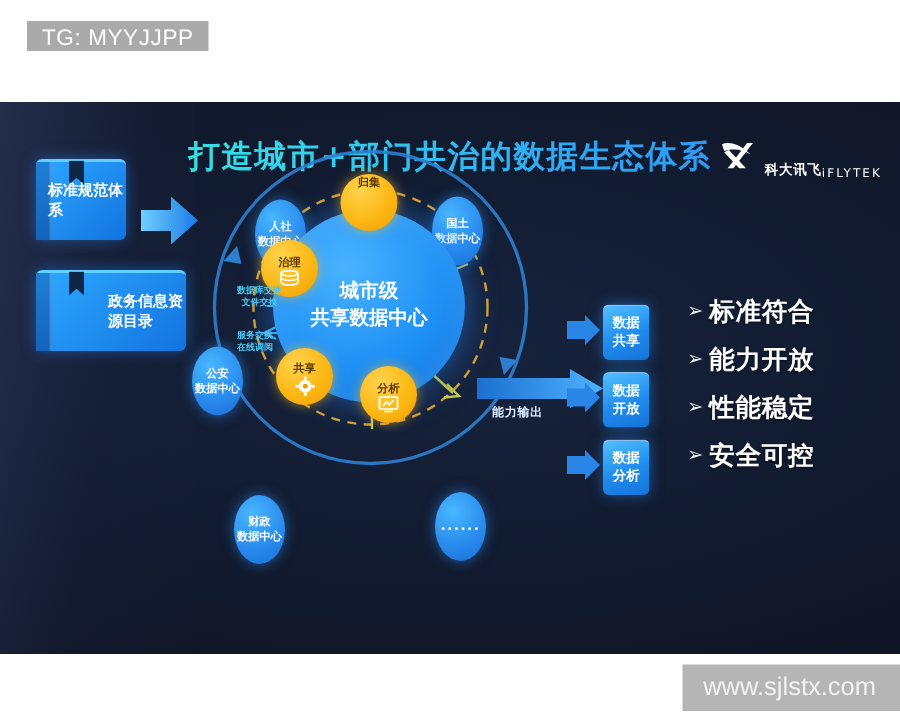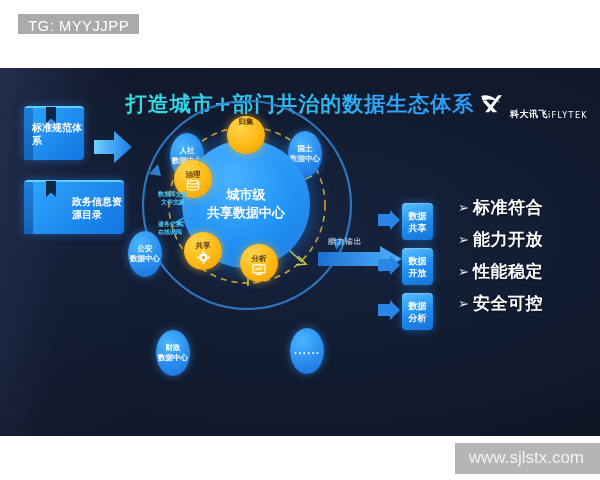--- a/index.html
+++ b/index.html
@@ -128,21 +128,21 @@
   .exch{
     position:absolute;color:#49c7f5;font-size:6px;line-height:8px;font-weight:bold;
     text-align:center;white-space:nowrap;
   }
   #exch-top{left:36px;top:110px;}
   #exch-bottom{left:36px;top:140px;}
 
   
   #cap-output{position:absolute;left:318px;top:178px;}
   #cap-output-label{
-    position:absolute;left:328px;top:168px;color:#d8ecff;font-size:8px;font-weight:normal;
+    position:absolute;left:328px;top:201px;color:#d8ecff;font-size:8px;font-weight:bold;
     letter-spacing:.5px;
     text-align:center;
   }
   
   .rbox{
     position:absolute;width:31px;height:36px;border-radius:4px;
     background:linear-gradient(160deg,#52c0ff 0%,#1f8bee 55%,#1573d8 100%);
     box-shadow:0 0 9px rgba(40,145,250,.5);
     border-top:1px solid rgba(255,255,255,.5);
     color:#fff;font-size:9px;font-weight:bold;line-height:12px;

